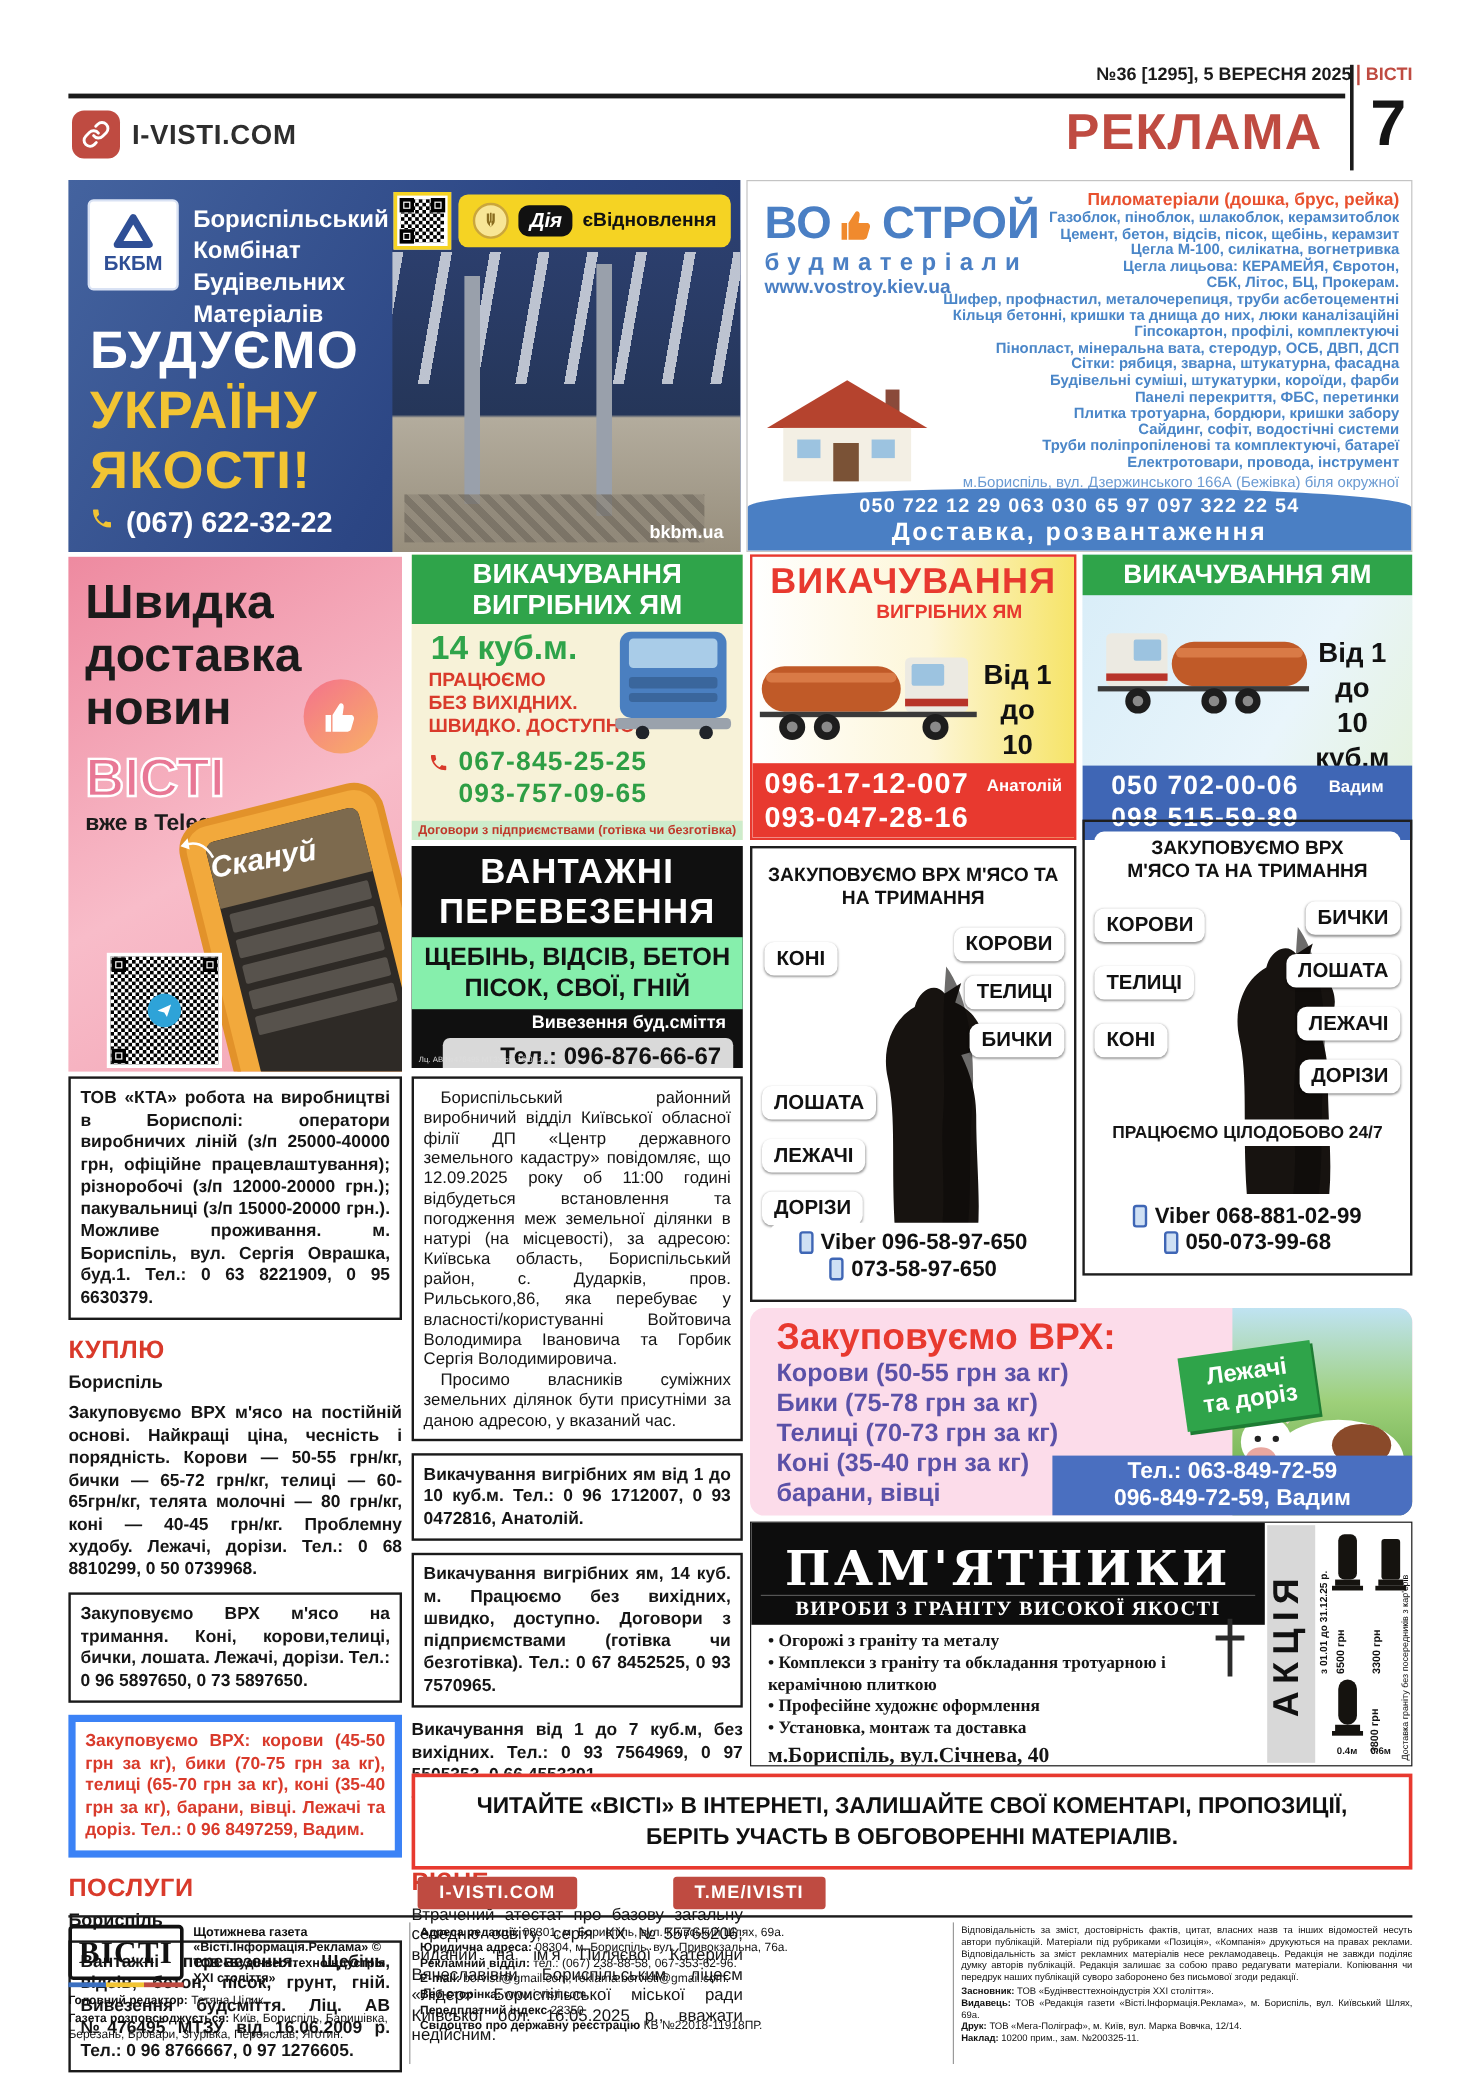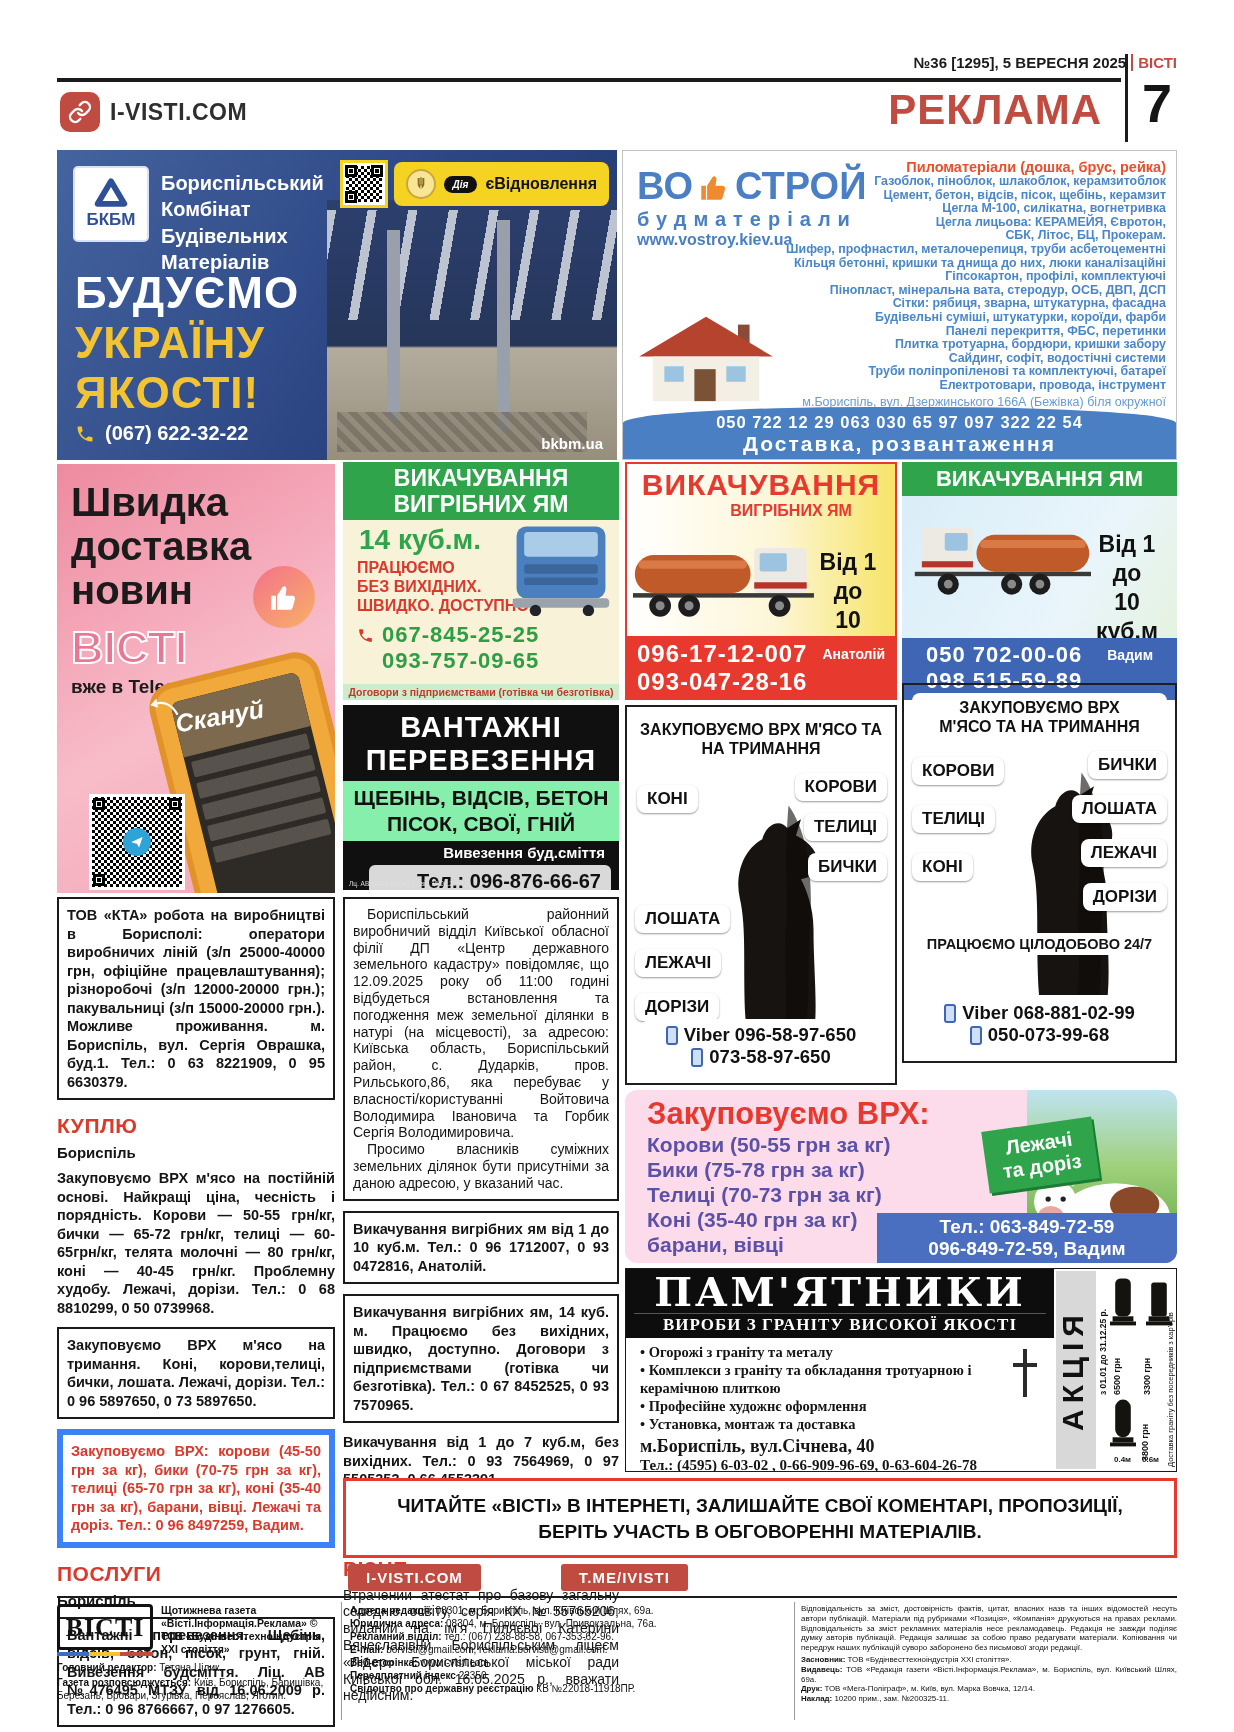--- a/index.html
+++ b/index.html
@@ -23,23 +23,23 @@
 .qr .grid{position:absolute;inset:3px;background:conic-gradient(#000 90deg,#fff 0 180deg,#000 0 270deg,#fff 0);background-size:6px 6px}
 .qr .f{position:absolute;width:12px;height:12px;border:3px solid #000;background:#fff}
 .qr .f::after{content:"";position:absolute;inset:1px;background:#000}
 
 .bkbm{background:linear-gradient(120deg,#44639f 0%,#2c4684 55%,#22376b 100%);color:#fff}
 .bkbm-logo{background:#fff;border:2px solid #d9e2f4;border-radius:5px;display:flex;flex-direction:column;align-items:center;justify-content:center;gap:2px}
 .bkbm-logo span{color:#2f4f96;font-weight:700;font-size:17px}
 .bkbm-org{font-size:20px;font-weight:700;line-height:1.32}
 .slogan{font-weight:700;font-size:44px;letter-spacing:1px}
 .yellow{color:#f2c433}
-.bkbm-phone{display:flex;align-items:center;gap:10px;font-size:20px;font-weight:700}
+.bkbm-phone{display:flex;gap:10px;font-size:24px;font-weight:700}
 .dia-strip{display:flex;align-items:center;gap:8px;background:#f5d323;border-radius:8px;height:44px;padding:0 12px}
-.dia-pill{background:#111;color:#fff;border-radius:9px;padding:3px 9px;font-size:10px;font-weight:700;font-style:italic}
+.dia-pill{background:#111;color:#fff;border-radius:9px;padding:3px 9px;font-size:17px;font-weight:700;font-style:italic}
 .evidn{font-size:16px;font-weight:700;color:#111}
 .tryzub-badge{width:30px;height:30px;border-radius:50%;background:#f8e696;border:2px solid #caa63c;display:flex;align-items:center;justify-content:center}
 .scene{position:absolute;background:linear-gradient(180deg,#2c3f6e 0%,#253659 56%,#b3ac9d 57%,#978e7c 100%)}
 .beams{position:absolute;left:0;right:0;top:10px;height:110px;background:repeating-linear-gradient(100deg,rgba(205,210,220,.9) 0 9px,transparent 9px 40px)}
 .column{position:absolute;width:13px;background:#99a0ab}
 
 .vostroy{background:#fff;border:1px solid #c4c4c4}
 .vo-name{font-size:38px;font-weight:700;color:#4a7fc4;display:flex;align-items:center;gap:6px}
 .vo-sub{font-size:20px;font-weight:700;color:#4a7fc4;letter-spacing:7px}
 .vo-site{font-size:16px;font-weight:700;color:#4a7fc4}
@@ -97,21 +97,21 @@
 
 .vrhp{background:#fcdcea;border-radius:12px}
 .vrhp-title{color:#e8392f;font-weight:700;font-size:31px}
 .vrhp-item{color:#5b51a8;font-weight:700;font-size:21px;line-height:25px}
 .badge{position:absolute;background:#2fa44a;color:#fff;font-weight:700;font-size:20px;line-height:23px;padding:8px 16px;transform:rotate(-8deg);text-align:center;box-shadow:2px 3px 0 #1d7c33}
 .field{position:absolute;background:linear-gradient(180deg,#bfe3f2 0%,#9ed07a 45%,#5da13f 100%);border-radius:0 12px 12px 0}
 .vrhp-strip{position:absolute;right:0;bottom:0;width:300px;height:50px;background:#4a6fc0;color:#fff;text-align:center;padding-top:3px}
 .vrhp-strip div{font-size:19px;font-weight:700;line-height:22px}
 
 .mon{background:#fff;border:1px solid #1a1a1a}
-.mon-head{background:#0d0d0d;color:#fff;text-align:center;padding-top:2px}
+.mon-head{background:#0d0d0d;color:#fff;text-align:center;padding-top:18px}
 .mon-title{font-family:"DejaVu Serif",serif;font-weight:700;font-size:40px;letter-spacing:3px;line-height:42px}
 .mon-sub{font-family:"Liberation Serif",serif;font-weight:700;font-size:17px;letter-spacing:1px;border-top:1px solid #555;margin:0 8px;padding:1px 0 3px}
 .mon-bullet{font-family:"Liberation Serif",serif;font-size:14.5px;line-height:18px;font-weight:700}
 .mon-addr{font-family:"Liberation Serif",serif;font-weight:700;font-size:18px}
 .mon-tel{font-family:"Liberation Serif",serif;font-weight:700;font-size:15px}
 .akciya{writing-mode:vertical-rl;transform:rotate(180deg);font-weight:700;font-size:30px;letter-spacing:6px;color:#111;background:#d8d8d8;text-align:center}
 .vtxt{writing-mode:vertical-rl;transform:rotate(180deg);font-size:8.5px;font-weight:700;color:#111}
 .pricev{writing-mode:vertical-rl;transform:rotate(180deg);font-size:9px;font-weight:700;color:#111}
 
 .banner{border:3px solid #e8392f;background:#fff;text-align:center}

